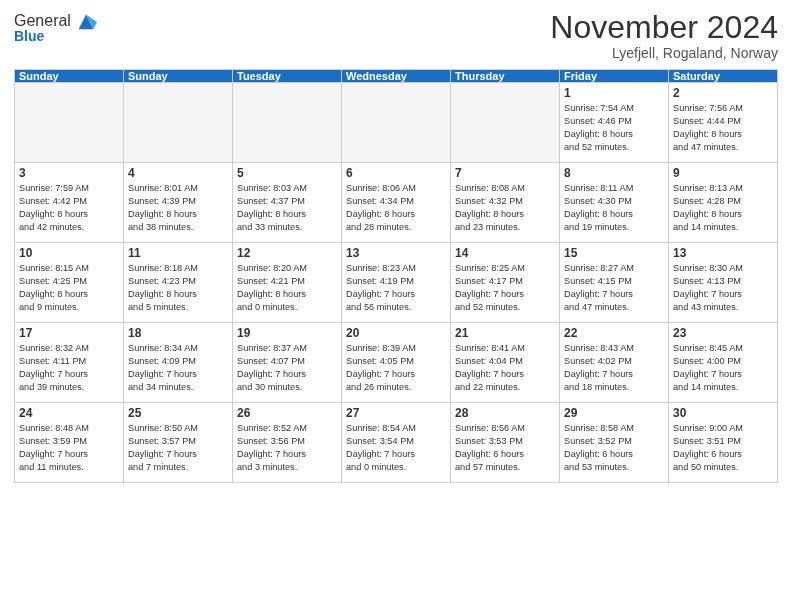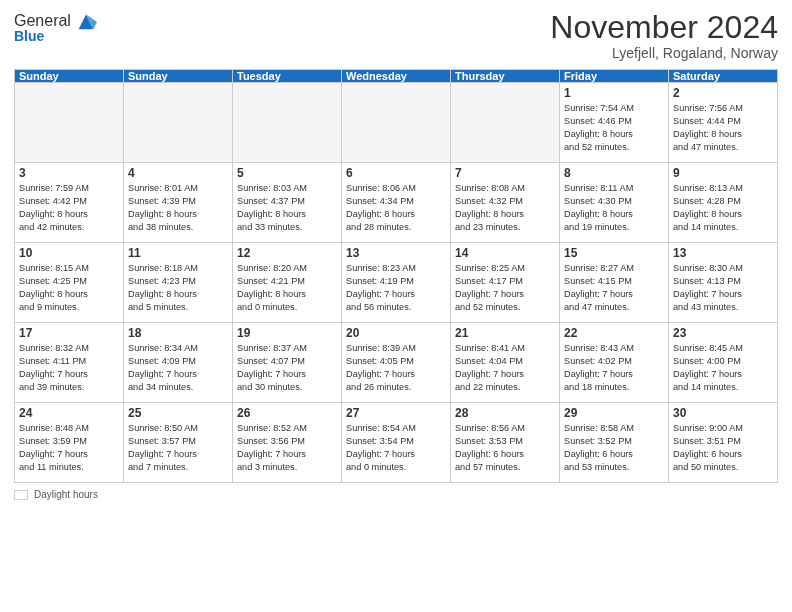--- a/index.html
+++ b/index.html
@@ -264,17 +264,13 @@
             <div class="day-info">Sunrise: 8:58 AM<br>Sunset: 3:52 PM<br>Daylight: 6 hours<br>and 53 minutes.</div>
           </td>
           <td>
             <span class="day-num">30</span>
             <div class="day-info">Sunrise: 9:00 AM<br>Sunset: 3:51 PM<br>Daylight: 6 hours<br>and 50 minutes.</div>
           </td>
         </tr>
       </tbody>
   </table>
 
-  <div class="footer">
-    <span class="footer-box"></span>
-    <span>Daylight hours</span>
-  </div>
 </div>
 
 </body></html>

